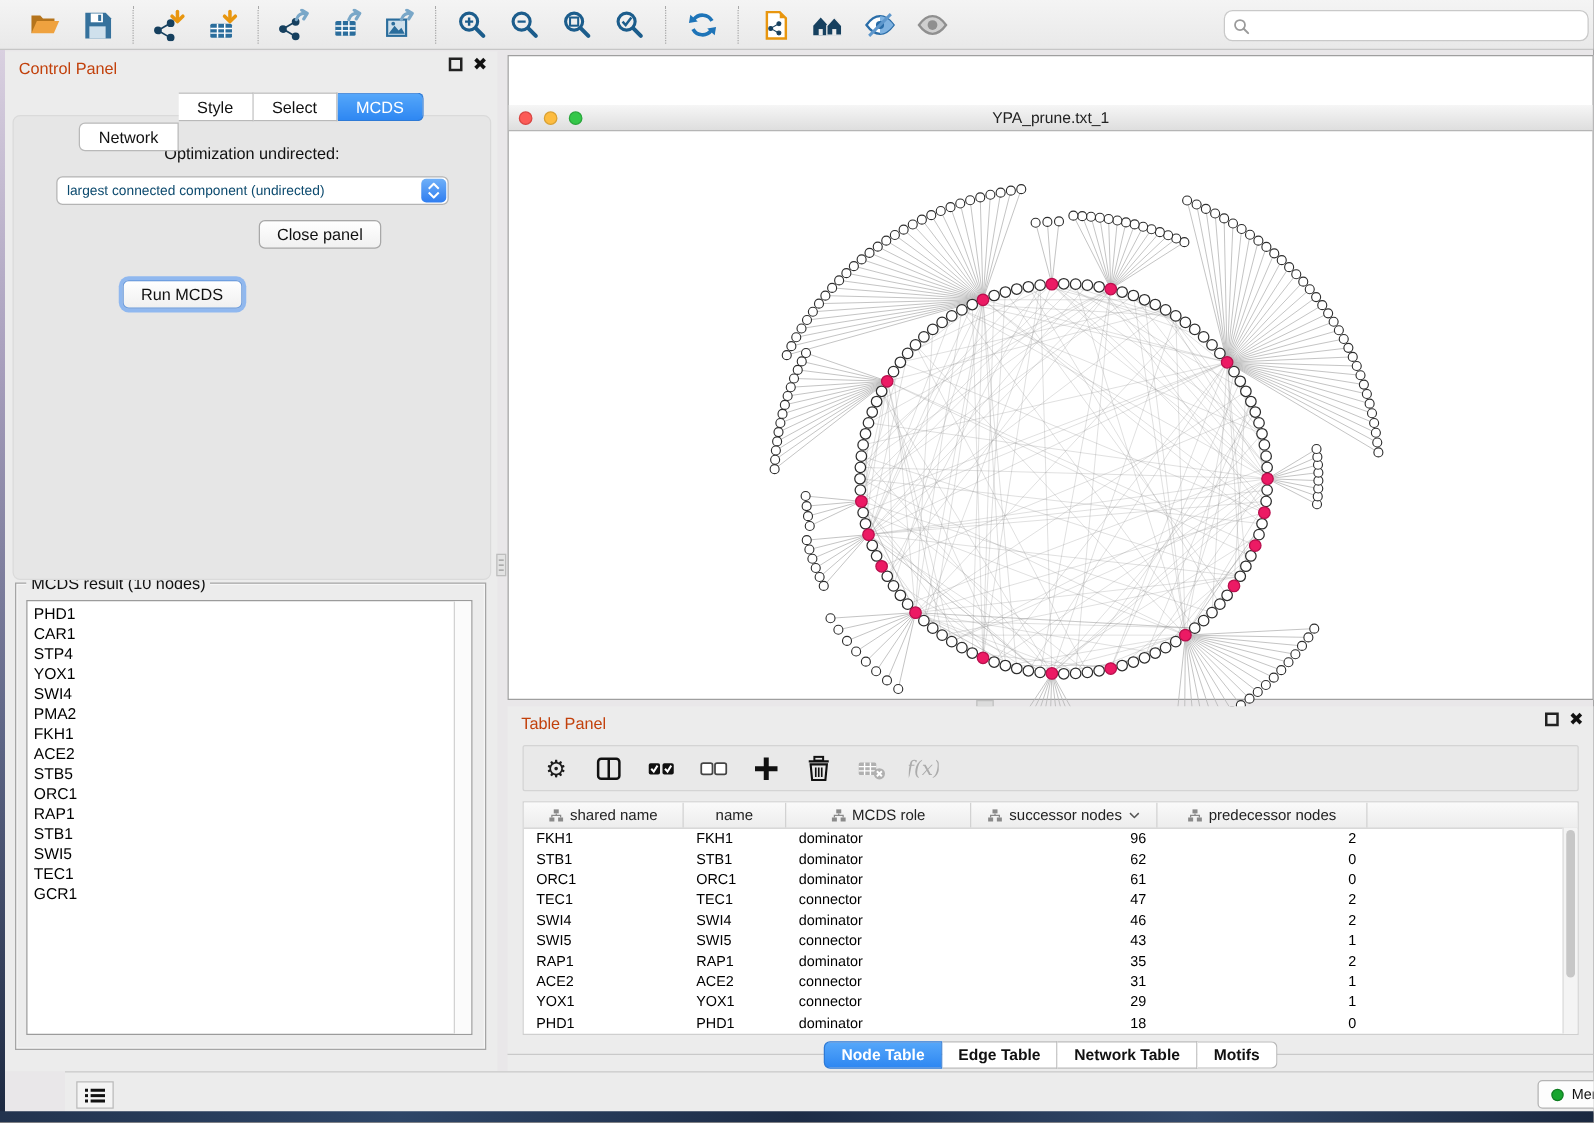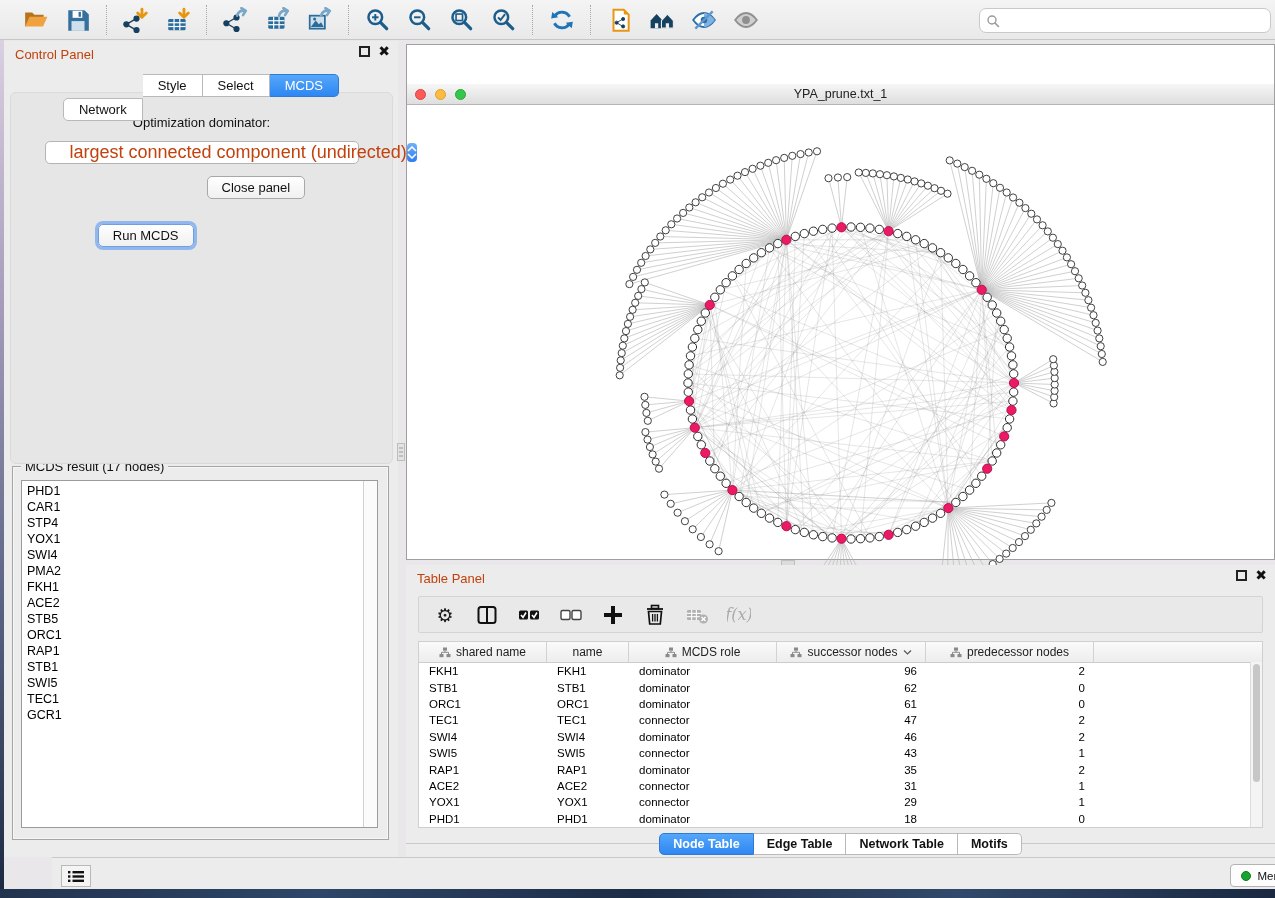--- a/index.html
+++ b/index.html
@@ -32,21 +32,21 @@
   .seg-tab{height:21px;line-height:21px;padding:0 15px;font-size:13px;color:#111;background:#fff;
     border:1px solid #b9b9b9;border-left:none;}
   .seg-tab:first-child{border-left:1px solid #b9b9b9;border-radius:5px 0 0 5px;margin-top:24px;}
   .seg-tab:last-child{border-radius:0 5px 5px 0;}
   .seg-tab.active{background:linear-gradient(#55a7fa,#2e87f2);color:#fff;border-color:#2e7ad6;}
   #cp-content{position:absolute;left:6px;top:51px;width:381px;height:370px;background:#e6e6e6;
     border:1px solid #dadada;border-radius:6px;z-index:1;}
   #crit-label{margin-top:22px;text-align:center;font-size:13px;color:#111;}
   #crit-dropdown{position:relative;margin:11px auto 0;width:314px;height:23px;background:#fff;
     border:1px solid #b4b4b4;border-radius:5px;box-sizing:border-box;display:flex;align-items:center;}
-  #crit-value{flex:1;font-size:18px;padding-left:24px;color:#c2410c;white-space:nowrap;}
+  #crit-value{flex:1;font-size:11px;padding-left:8px;color:#0c4a6e;white-space:nowrap;}
   #crit-spin{width:20px;height:19px;margin-right:1px;border-radius:4px;
     background:linear-gradient(#6fb0f8,#2f7df0);display:flex;flex-direction:column;align-items:center;justify-content:center;gap:1px;}
   .btn-row{display:flex;justify-content:center;gap:13px;margin-top:12px;}
   .mac-btn{height:23px;padding:0 14px;background:linear-gradient(#ffffff,#f0f0f0);
     border:1px solid #a8a8a8;border-radius:5px;font-size:13px;color:#111;
     font-family:"Liberation Sans","DejaVu Sans",sans-serif;}
   .mac-btn.focused{box-shadow:0 0 0 3px rgba(98,160,244,.65);border-color:#6f9fe0;margin-top:48px;}
   #mcds-group{position:absolute;left:8px;top:425px;width:375px;height:372px;
     border:1px solid #a5a5a5;box-shadow:inset 0 0 0 1px #f6f6f6;}
   #mcds-legend{position:absolute;top:-8px;left:8px;background:#ececec;padding:0 4px;font-size:13px;color:#111;}
@@ -309,39 +309,39 @@
         <span class="close-ico">✖</span>
       </span>
     </div>
     <div id="cp-tabs">
         <div class="seg-tab">Network</div>
         <div class="seg-tab">Style</div>
         <div class="seg-tab">Select</div>
         <div class="seg-tab active">MCDS</div>
       </div>
     <div id="cp-content">
-      <div id="crit-label">Optimization dominator:</div>
+      <div id="crit-label">Optimization undirected:</div>
       <div id="crit-dropdown">
         <span id="crit-value">largest connected component (undirected)</span>
         <span id="crit-spin">
           <svg width="10" height="6" viewBox="0 0 10 6">
               <polyline points="1,5 5,1 9,5" fill="none" stroke="#fff" stroke-width="1.6"></polyline>
             </svg>
           <svg width="10" height="6" viewBox="0 0 10 6">
               <polyline points="1,1 5,5 9,1" fill="none" stroke="#fff" stroke-width="1.6"></polyline>
             </svg>
         </span>
       </div>
       <div class="btn-row">
         <button class="mac-btn focused">Run MCDS</button>
         <button class="mac-btn">Close panel</button>
       </div>
     </div>
     <div id="mcds-group">
-      <span id="mcds-legend">MCDS result (17 nodes)</span>
+      <span id="mcds-legend">MCDS result (10 nodes)</span>
       <div id="mcds-list">
         <div id="mcds-items">
             <div class="mcds-item">PHD1</div>
             <div class="mcds-item">CAR1</div>
             <div class="mcds-item">STP4</div>
             <div class="mcds-item">YOX1</div>
             <div class="mcds-item">SWI4</div>
             <div class="mcds-item">PMA2</div>
             <div class="mcds-item">FKH1</div>
             <div class="mcds-item">ACE2</div>

